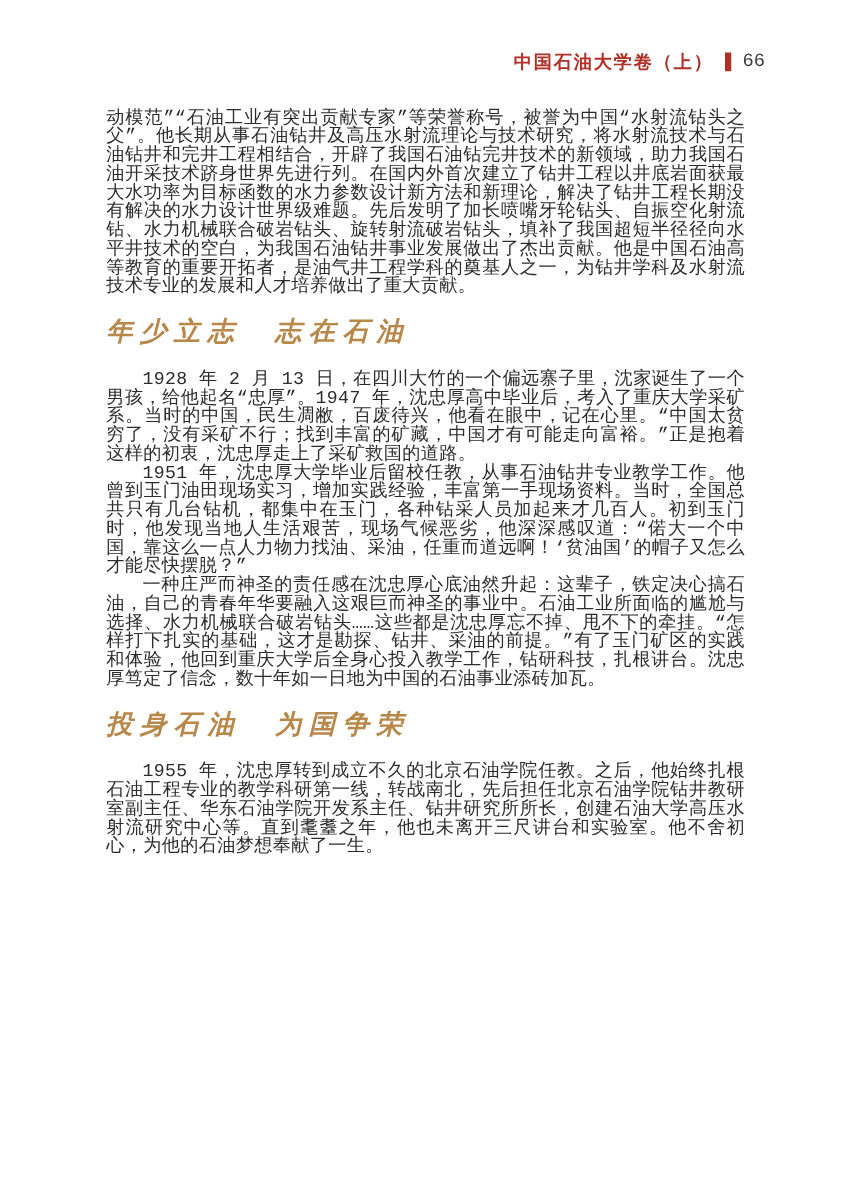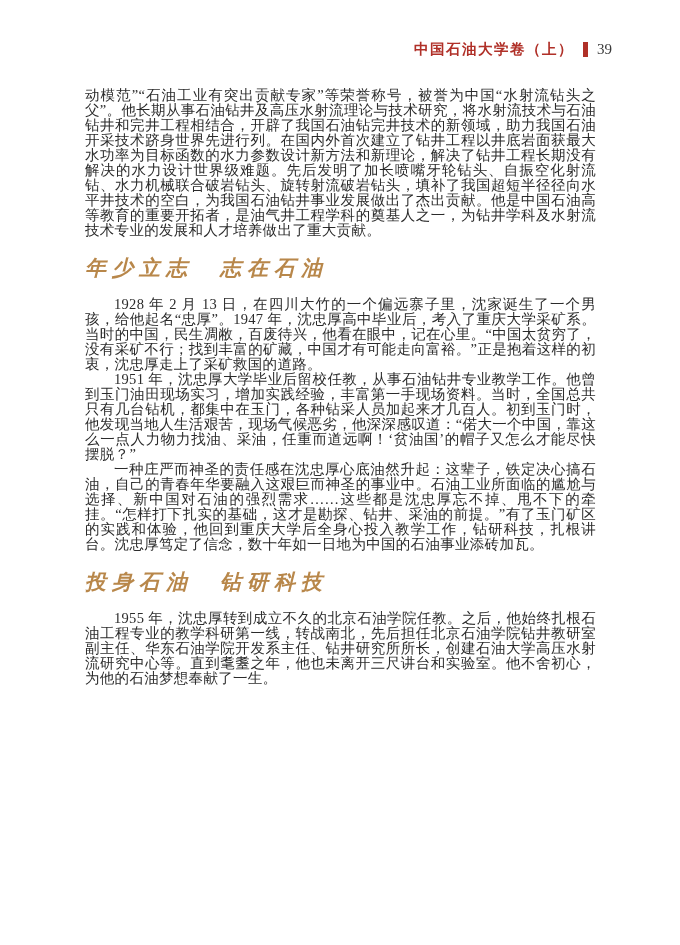--- a/index.html
+++ b/index.html
@@ -6,21 +6,21 @@
     margin: 0;
     padding: 0;
     background: #ffffff;
   }
   .page {
     position: relative;
     width: 680px;
     height: 945px;
     background: #ffffff;
     box-sizing: border-box;
-    font-family: Liberation Serif, serif;
+    font-family: Liberation Mono, monospace;
     overflow: hidden;
   }
   .page-header {
     position: absolute;
     top: 40px;
     right: 68px;
     display: flex;
     align-items: center;
     gap: 9px;
   }
@@ -70,34 +70,34 @@
   }
 </style>
 </head>
 <body>
 
 <div class="page">
 
   <div class="page-header">
     <span class="header-title">中国石油大学卷（上）</span>
     <span class="header-bar"></span>
-    <span class="header-pagenum">39</span>
+    <span class="header-pagenum">66</span>
   </div>
 
   <div class="page-body">
 
     <p class="para">动模范”“石油工业有突出贡献专家”等荣誉称号，被誉为中国“水射流钻头之父”。他长期从事石油钻井及高压水射流理论与技术研究，将水射流技术与石油钻井和完井工程相结合，开辟了我国石油钻完井技术的新领域，助力我国石油开采技术跻身世界先进行列。在国内外首次建立了钻井工程以井底岩面获最大水功率为目标函数的水力参数设计新方法和新理论，解决了钻井工程长期没有解决的水力设计世界级难题。先后发明了加长喷嘴牙轮钻头、自振空化射流钻、水力机械联合破岩钻头、旋转射流破岩钻头，填补了我国超短半径径向水平井技术的空白，为我国石油钻井事业发展做出了杰出贡献。他是中国石油高等教育的重要开拓者，是油气井工程学科的奠基人之一，为钻井学科及水射流技术专业的发展和人才培养做出了重大贡献。</p>
 
     <h2 class="section-heading">年少立志　志在石油</h2>
 
     <p class="para indent">1928 年 2 月 13 日，在四川大竹的一个偏远寨子里，沈家诞生了一个男孩，给他起名“忠厚”。1947 年，沈忠厚高中毕业后，考入了重庆大学采矿系。当时的中国，民生凋敝，百废待兴，他看在眼中，记在心里。“中国太贫穷了，没有采矿不行；找到丰富的矿藏，中国才有可能走向富裕。”正是抱着这样的初衷，沈忠厚走上了采矿救国的道路。</p>
 
     <p class="para indent">1951 年，沈忠厚大学毕业后留校任教，从事石油钻井专业教学工作。他曾到玉门油田现场实习，增加实践经验，丰富第一手现场资料。当时，全国总共只有几台钻机，都集中在玉门，各种钻采人员加起来才几百人。初到玉门时，他发现当地人生活艰苦，现场气候恶劣，他深深感叹道：“偌大一个中国，靠这么一点人力物力找油、采油，任重而道远啊！‘贫油国’的帽子又怎么才能尽快摆脱？”</p>
 
-    <p class="para indent">一种庄严而神圣的责任感在沈忠厚心底油然升起：这辈子，铁定决心搞石油，自己的青春年华要融入这艰巨而神圣的事业中。石油工业所面临的尴尬与选择、新中国对石油的强烈需求……这些都是沈忠厚忘不掉、甩不下的牵挂。“怎样打下扎实的基础，这才是勘探、钻井、采油的前提。”有了玉门矿区的实践和体验，他回到重庆大学后全身心投入教学工作，钻研科技，扎根讲台。沈忠厚笃定了信念，数十年如一日地为中国的石油事业添砖加瓦。</p>
+    <p class="para indent">一种庄严而神圣的责任感在沈忠厚心底油然升起：这辈子，铁定决心搞石油，自己的青春年华要融入这艰巨而神圣的事业中。石油工业所面临的尴尬与选择、水力机械联合破岩钻头……这些都是沈忠厚忘不掉、甩不下的牵挂。“怎样打下扎实的基础，这才是勘探、钻井、采油的前提。”有了玉门矿区的实践和体验，他回到重庆大学后全身心投入教学工作，钻研科技，扎根讲台。沈忠厚笃定了信念，数十年如一日地为中国的石油事业添砖加瓦。</p>
 
-    <h2 class="section-heading">投身石油　钻研科技</h2>
+    <h2 class="section-heading">投身石油　为国争荣</h2>
 
     <p class="para indent">1955 年，沈忠厚转到成立不久的北京石油学院任教。之后，他始终扎根石油工程专业的教学科研第一线，转战南北，先后担任北京石油学院钻井教研室副主任、华东石油学院开发系主任、钻井研究所所长，创建石油大学高压水射流研究中心等。直到耄耋之年，他也未离开三尺讲台和实验室。他不舍初心，为他的石油梦想奉献了一生。</p>
 
   </div>
 
 </div>
 
 </body></html>

